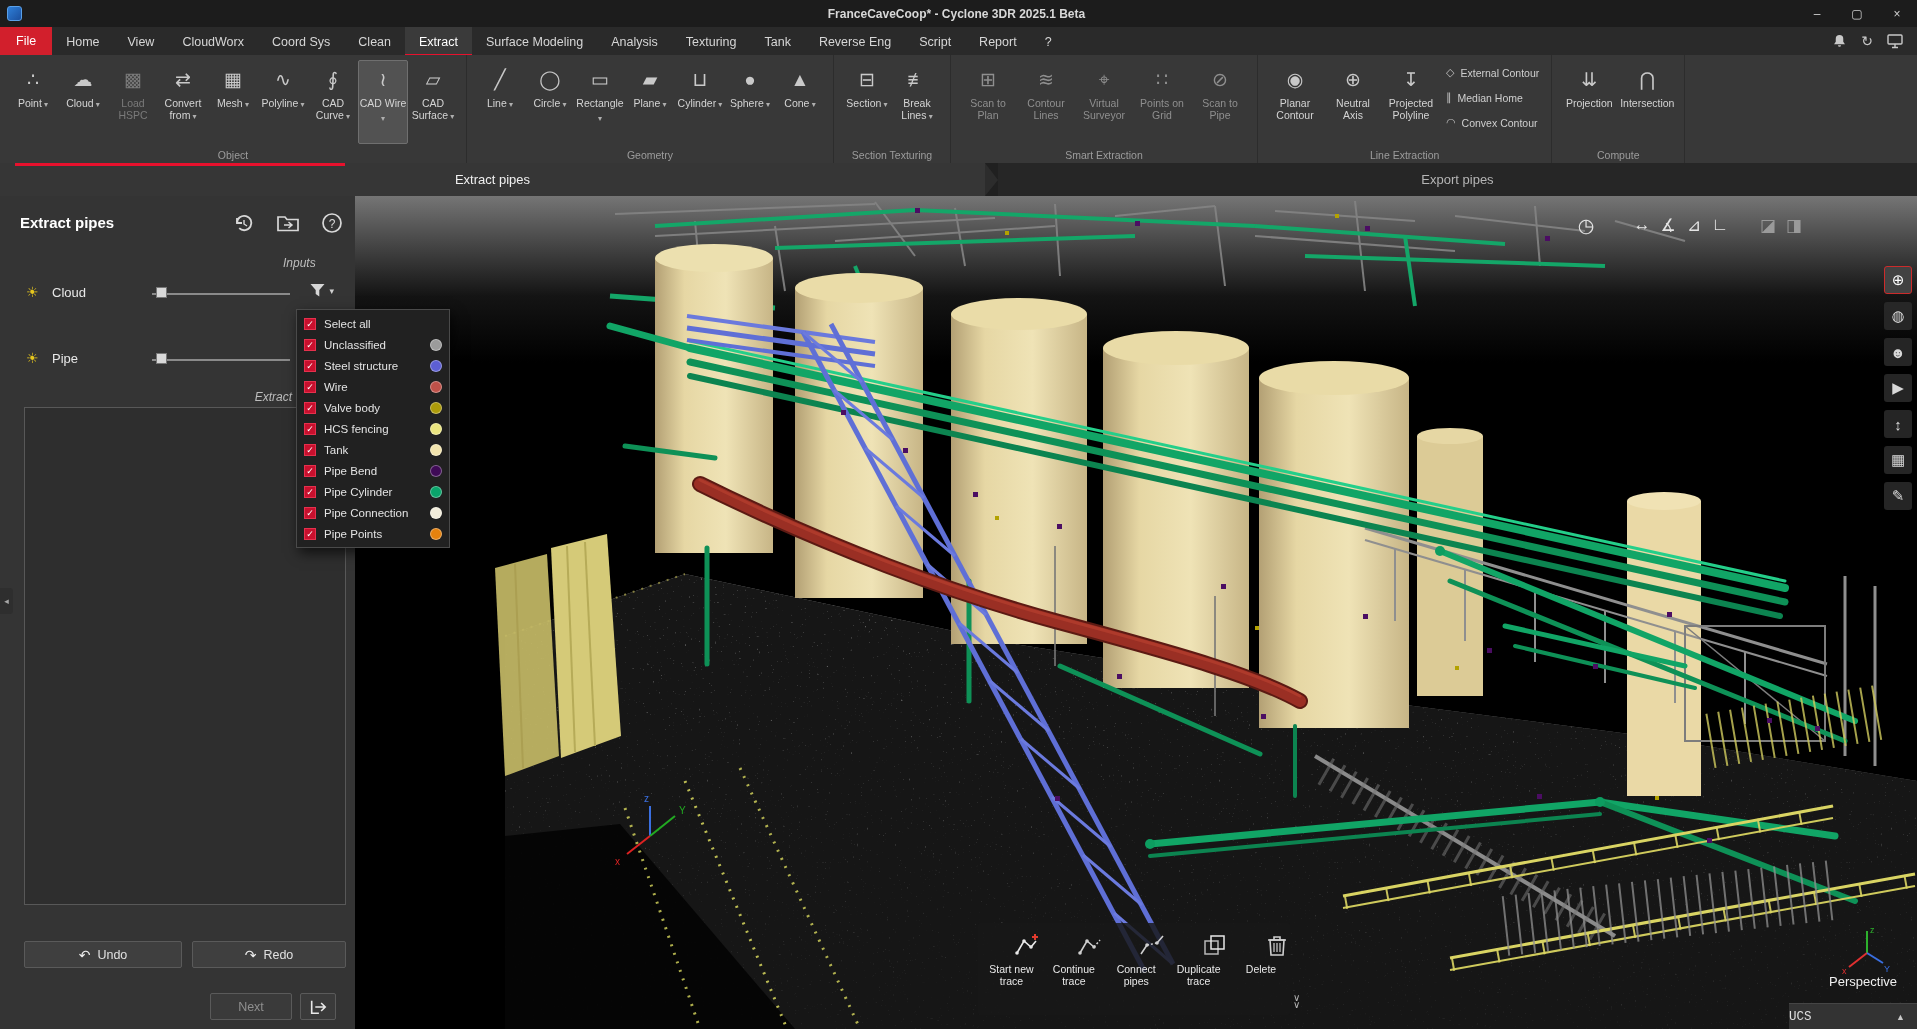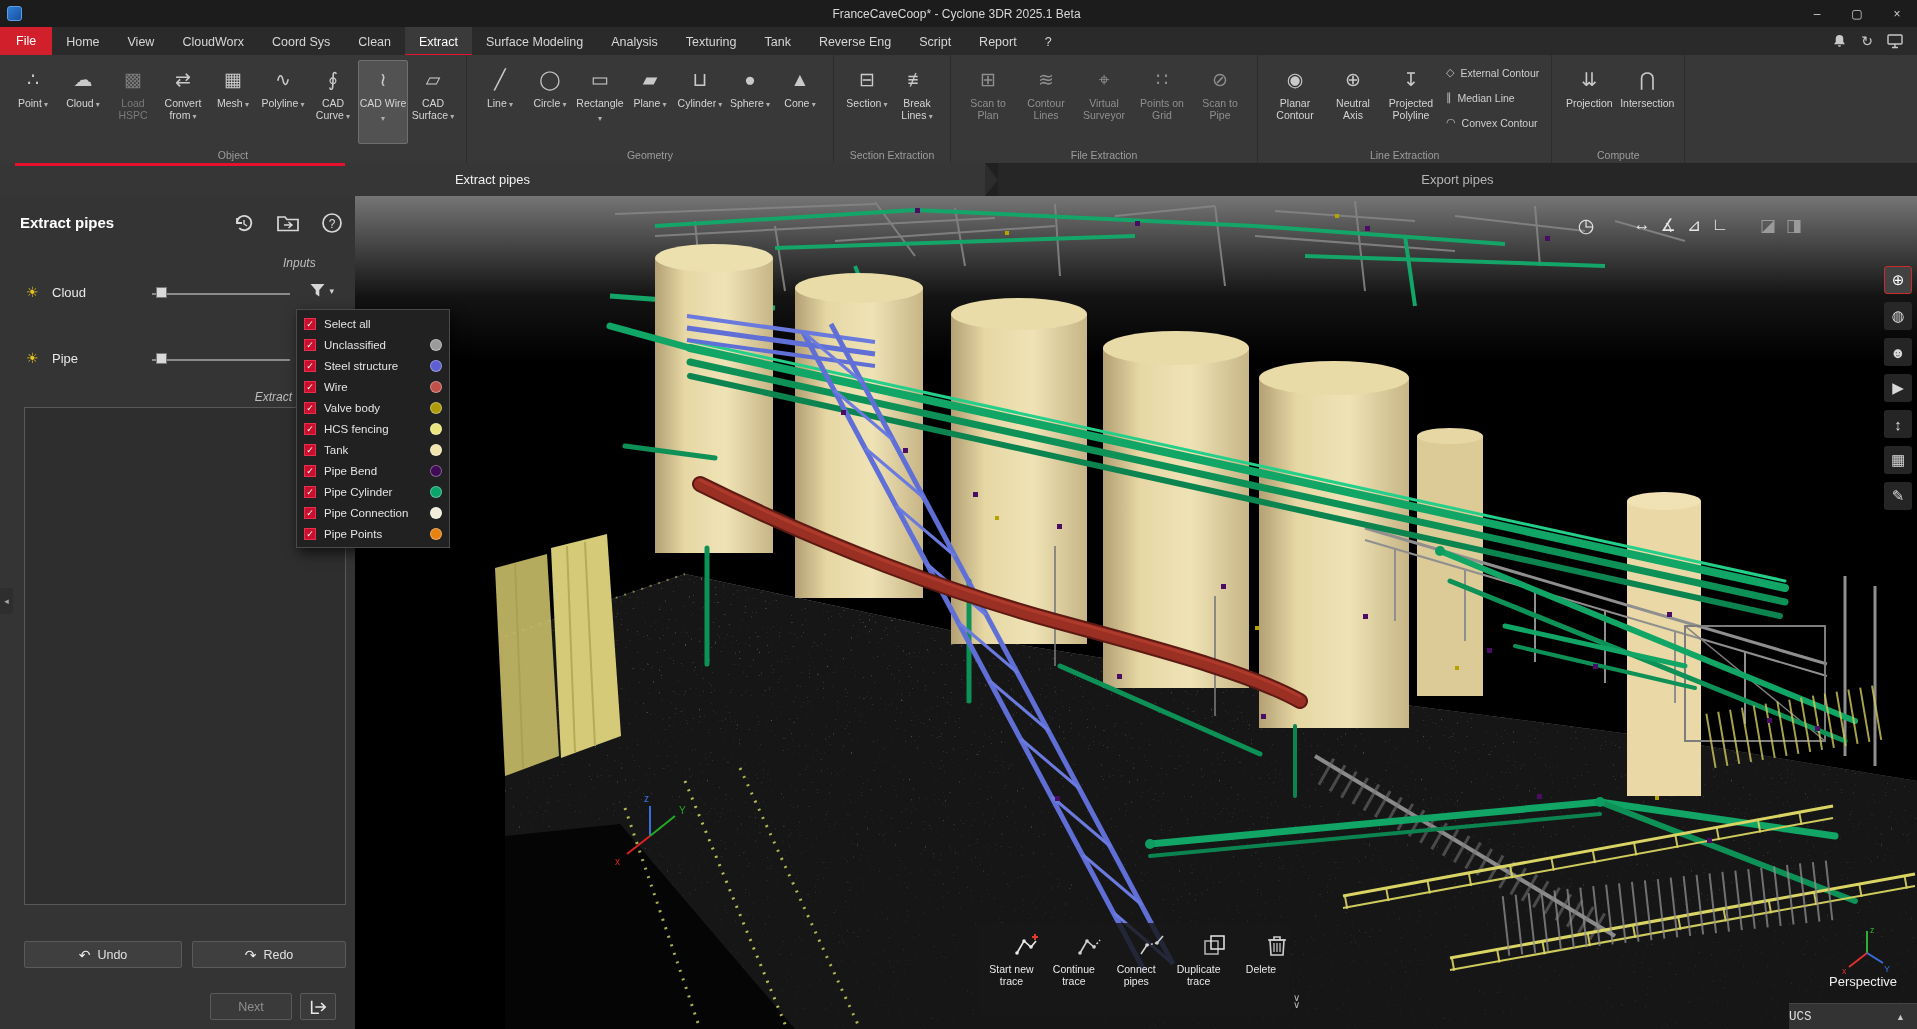--- a/index.html
+++ b/index.html
@@ -4,21 +4,21 @@
 <style>
   html,body{margin:0;padding:0;width:1917px;height:1029px;background:#000;overflow:hidden;
     font-family:"Liberation Sans",sans-serif;-webkit-font-smoothing:antialiased;}
   *{box-sizing:border-box;}
 
   
   .titlebar{position:absolute;top:0;left:0;width:1917px;height:27px;background:#1c1c1c;
     display:flex;align-items:center;}
   .appicon{width:15px;height:15px;margin-left:7px;border-radius:3px;
     background:linear-gradient(135deg,#2e7fd8,#1b4f9e);border:1px solid #5aa0e8;}
-  .wtitle{position:absolute;left:0;right:4px;text-align:center;color:#d8d8d8;font-size:12px;}
+  .wtitle{position:absolute;left:0;right:4px;text-align:center;color:#d8d8d8;font-size:12px;font-weight:bold;}
   .wbtns{margin-left:auto;display:flex;height:100%;z-index:2;}
   .wbtn{width:40px;height:100%;display:flex;align-items:center;justify-content:center;
     color:#cfcfcf;font-size:12px;}
 
   
   .menubar{position:absolute;top:27px;left:0;width:1917px;height:28px;background:#2a2a2a;
     display:flex;align-items:stretch;}
   .mitem{display:flex;align-items:center;padding:15px 14px;color:#d6d6d6;font-size:12.5px;}
   .mitem.file{background:#d21f2c;color:#fff;padding:0 16px;}
   .mitem.active{background:#3a3a3a;box-shadow:inset 0 -3px 0 #e8112d;color:#fff;}
@@ -232,21 +232,21 @@
 
   <div class="rgroup">
     <div class="ritem dd">
         <span class="ricon">⊟</span>
         <span class="rlabel">Section</span>
       </div>
     <div class="ritem dd">
         <span class="ricon">≢</span>
         <span class="rlabel">Break Lines</span>
       </div>
-    <div class="gname">Section Extraction</div>
+    <div class="gname">Section Texturing</div>
   </div>
 
   <div class="rgroup dim">
     <div class="ritem wide">
         <span class="ricon">⊞</span>
         <span class="rlabel">Scan to Plan</span>
       </div>
     <div class="ritem wide">
         <span class="ricon">≋</span>
         <span class="rlabel">Contour Lines</span>
@@ -256,21 +256,21 @@
         <span class="rlabel">Virtual Surveyor</span>
       </div>
     <div class="ritem wide">
         <span class="ricon">∷</span>
         <span class="rlabel">Points on Grid</span>
       </div>
     <div class="ritem wide">
         <span class="ricon">⊘</span>
         <span class="rlabel">Scan to Pipe</span>
       </div>
-    <div class="gname">File Extraction</div>
+    <div class="gname">Smart Extraction</div>
   </div>
 
   <div class="rgroup">
     <div class="ritem wide">
         <span class="ricon">◉</span>
         <span class="rlabel">Planar Contour</span>
       </div>
     <div class="ritem wide">
         <span class="ricon">⊕</span>
         <span class="rlabel">Neutral Axis</span>
@@ -279,21 +279,21 @@
         <span class="ricon">↧</span>
         <span class="rlabel">Projected Polyline</span>
       </div>
     <div class="smallcol">
       <div class="sitem">
           <span class="sic">◇</span>
           <span>External Contour</span>
         </div>
       <div class="sitem">
           <span class="sic">∥</span>
-          <span>Median Line</span>
+          <span>Median Home</span>
         </div>
       <div class="sitem">
           <span class="sic">◠</span>
           <span>Convex Contour</span>
         </div>
     </div>
     <div class="gname">Line Extraction</div>
   </div>
 
   <div class="rgroup">

